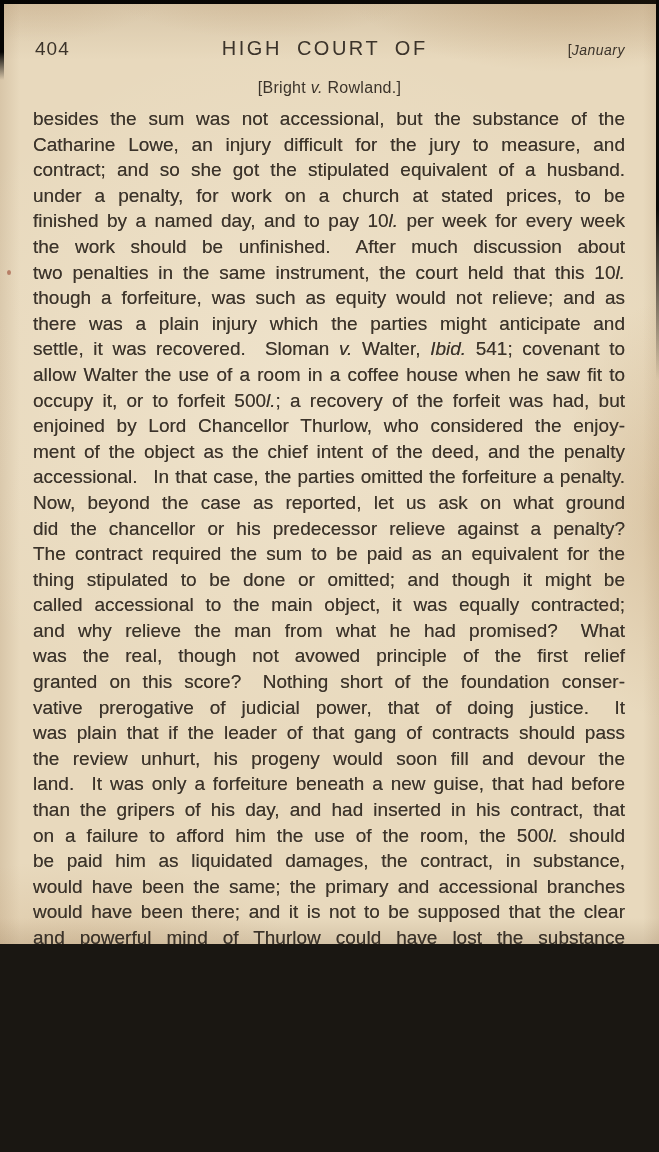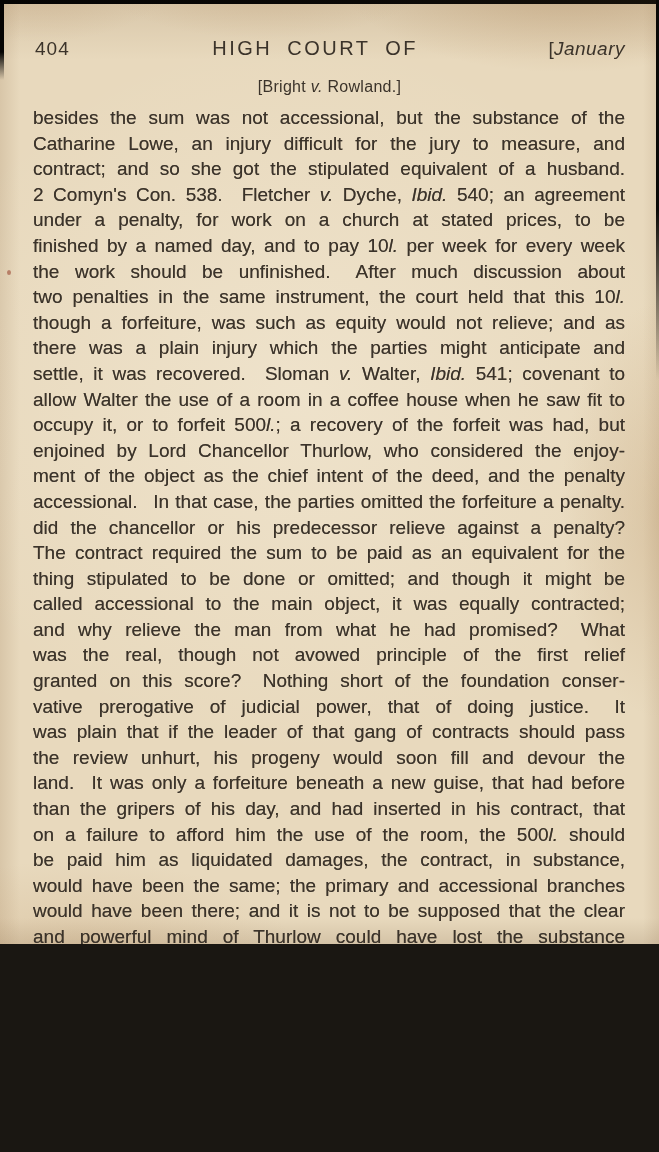--- a/index.html
+++ b/index.html
@@ -39,21 +39,21 @@
   .speck-a{left:7px;top:270px;width:4px;height:5px;background:rgba(150,60,40,.55);}
   .speck-b{left:548px;top:1112px;width:4px;height:4px;background:rgba(55,45,35,.7);}
 
   .header{
     display:flex;justify-content:space-between;align-items:baseline;
     margin:36px 34px 0 35px;
     line-height:24px;
   }
   .page-num{font-size:19px;letter-spacing:1px;}
   .run-title{font-size:20px;letter-spacing:2.5px;word-spacing:7px;transform:translateX(6px);}
-  .month{font-size:19px;text-align:right;}
+  .month{font-size:14px;text-align:right;}
   .month i{font-style:italic;letter-spacing:.5px;}
 
   .caption{
     text-align:center;margin-top:16px;font-size:16px;line-height:20px;
     letter-spacing:.3px;
   }
   .caption i{font-style:italic;}
 
   .body-text{
     margin:8px 34px 0 33px;
@@ -86,33 +86,33 @@
     <span class="month"><span>[</span><i>January</i></span>
   </div>
 
   <div class="caption"><span>[Bright </span><i>v.</i><span> Rowland.]</span></div>
 
   <div class="body-text">
       <div class="para">
         <div class="line" style="">besides the sum was not accessional, but the substance of the</div>
         <div class="line" style="">Catharine Lowe, an injury difficult for the jury to measure, and</div>
         <div class="line" style="">contract; and so she got the stipulated equivalent of a husband.</div>
-        <div class="line" style="">2 Comyn's Con. 538.  Fletcher <i>v.</i> Dyche, <i>Ibid.</i> 540; an agreement</div>
         <div class="line" style="">under a penalty, for work on a church at stated prices, to be</div>
         <div class="line" style="">finished by a named day, and to pay 10<i>l.</i> per week for every week</div>
         <div class="line" style="">the work should be unfinished.  After much discussion about</div>
         <div class="line" style="">two penalties in the same instrument, the court held that this 10<i>l.</i></div>
         <div class="line" style="">though a forfeiture, was such as equity would not relieve; and as</div>
         <div class="line" style="">there was a plain injury which the parties might anticipate and</div>
         <div class="line" style="">settle, it was recovered.  Sloman <i>v.</i> Walter, <i>Ibid.</i> 541; covenant to</div>
         <div class="line" style="">allow Walter the use of a room in a coffee house when he saw fit to</div>
         <div class="line" style="">occupy it, or to forfeit 500<i>l.</i>; a recovery of the forfeit was had, but</div>
         <div class="line" style="">enjoined by Lord Chancellor Thurlow, who considered the enjoy-</div>
         <div class="line" style="">ment of the object as the chief intent of the deed, and the penalty</div>
         <div class="line" style="">accessional.  In that case, the parties omitted the forfeiture a penalty.</div>
+        <div class="line" style="">Now, beyond the case as reported, let us ask on what ground</div>
         <div class="line" style="">did the chancellor or his predecessor relieve against a penalty?</div>
         <div class="line" style="">The contract required the sum to be paid as an equivalent for the</div>
         <div class="line" style="">thing stipulated to be done or omitted; and though it might be</div>
         <div class="line" style="">called accessional to the main object, it was equally contracted;</div>
         <div class="line" style="">and why relieve the man from what he had promised?  What</div>
         <div class="line" style="">was the real, though not avowed principle of the first relief</div>
         <div class="line" style="">granted on this score?  Nothing short of the foundation conser-</div>
         <div class="line" style="">vative prerogative of judicial power, that of doing justice.  It</div>
         <div class="line" style="">was plain that if the leader of that gang of contracts should pass</div>
         <div class="line" style="">the review unhurt, his progeny would soon fill and devour the</div>

